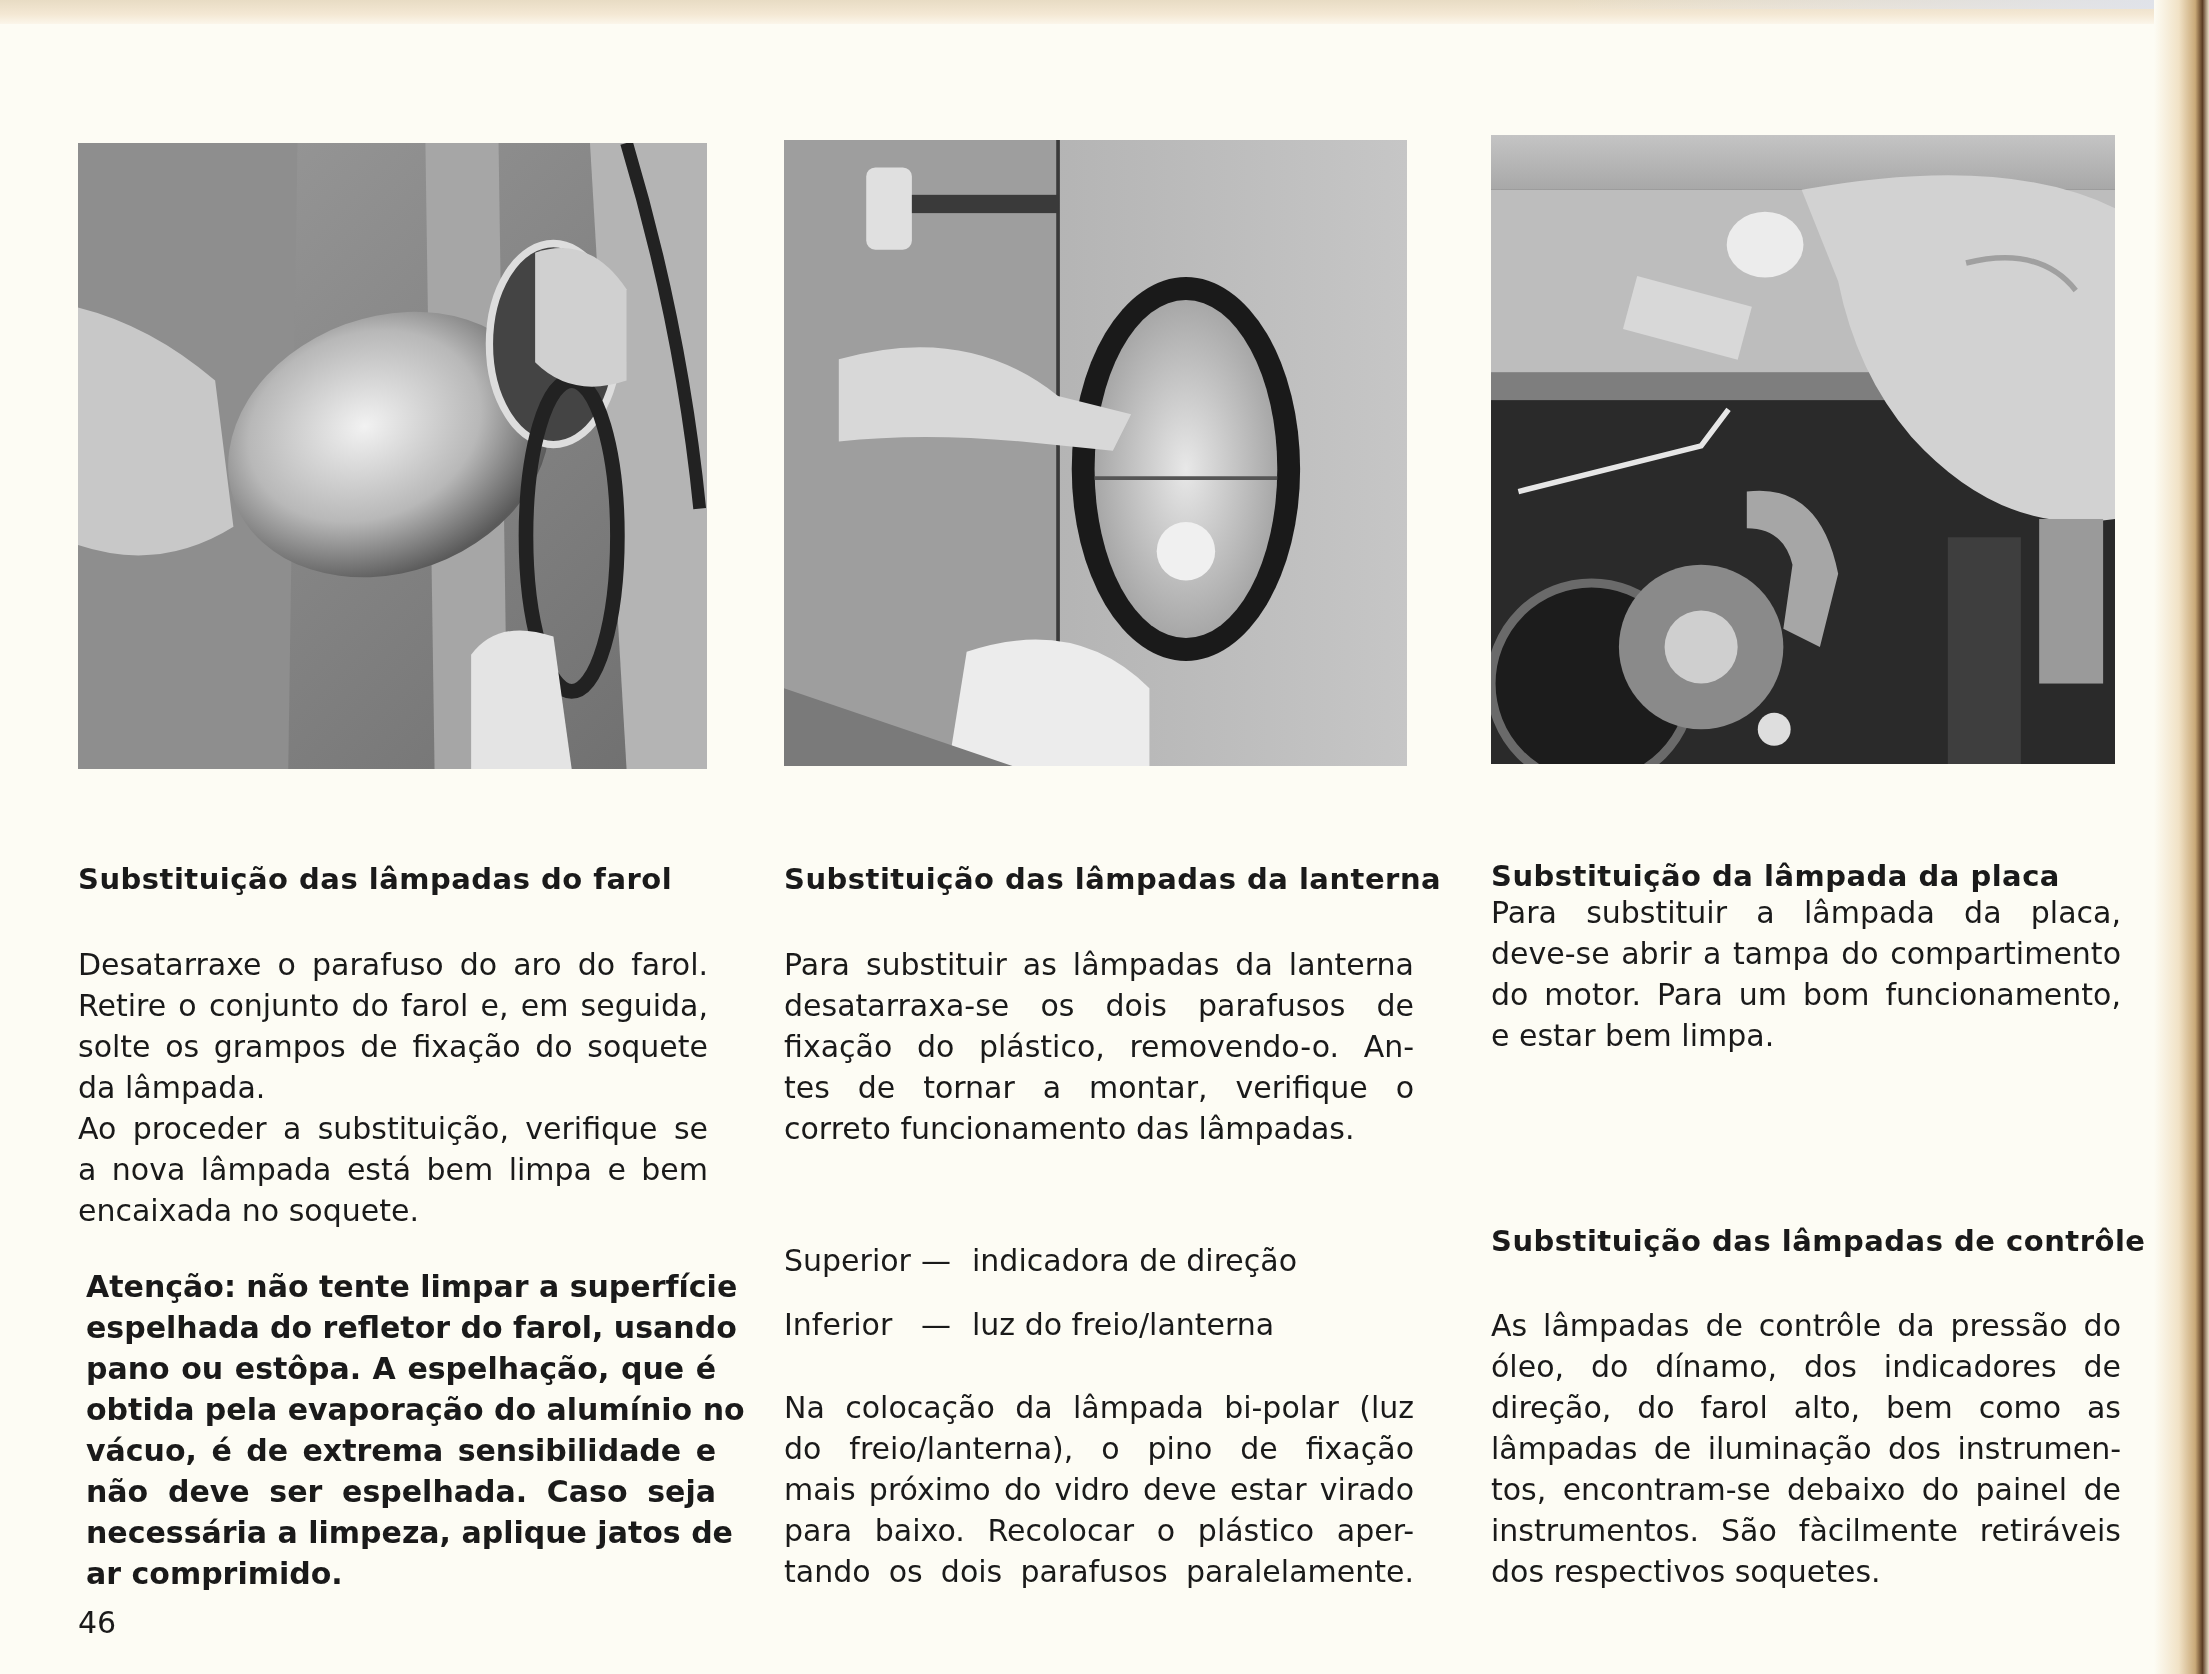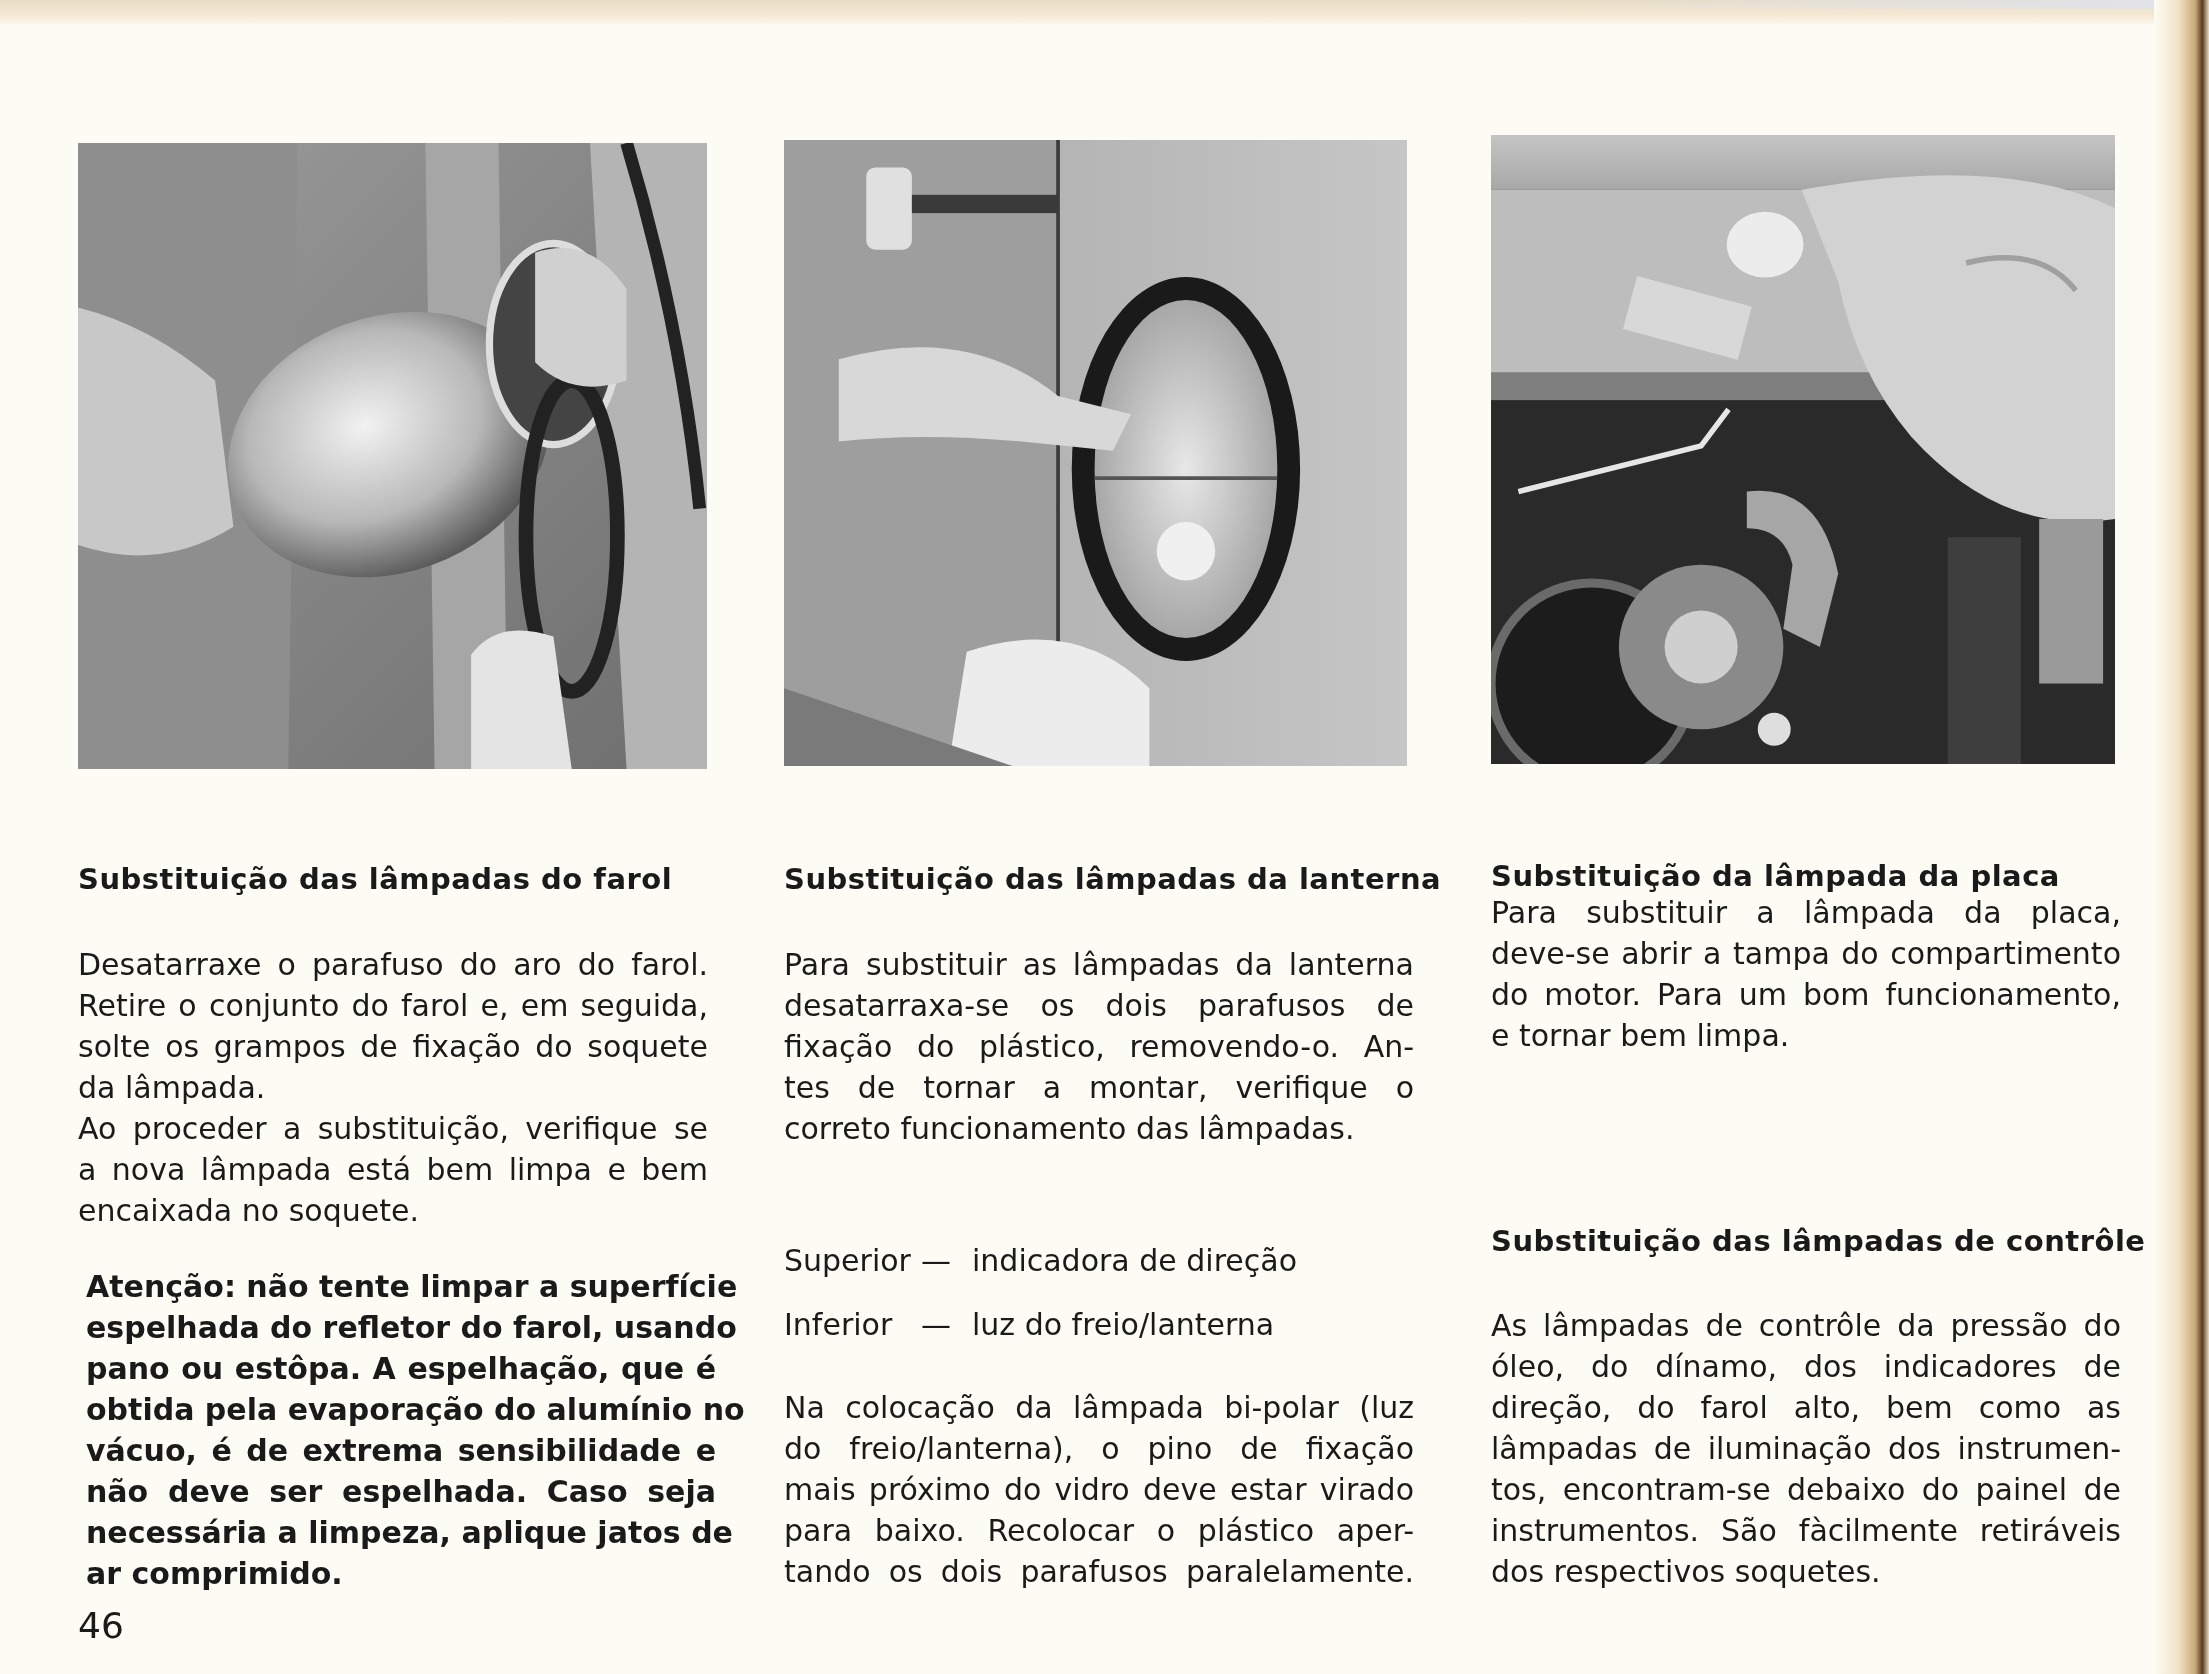--- a/index.html
+++ b/index.html
@@ -41,21 +41,21 @@
     position: absolute; left: 0; width: 100%;
     font-size: 30px; line-height: 41px;
     text-align: justify;
   }
   .para.bold { font-weight: bold; margin-left: 8px; }
   .para .ln { display: block; text-align: justify; text-align-last: justify; white-space: nowrap; }
   .para .ln.last { text-align-last: left; }
   .list-row { position: absolute; left: 0; font-size: 30px; white-space: nowrap; }
   .list-row .term { display: inline-block; width: 137px; }
   .list-row .dash { display: inline-block; width: 51px; }
-  .page-number { position: absolute; left: 78px; top: 1605px; font-size: 36px; }
+  .page-number { position: absolute; left: 78px; top: 1605px; font-size: 30px; }
 </style>
 </head>
 <body>
 
 <div class="top-edge"></div>
 <div class="spine"></div>
 
 <div class="photo" style="left:78px; top:143px; width:629px; height:626px;">
   <svg viewBox="0 0 688 685" preserveAspectRatio="none">
     <defs>
@@ -184,21 +184,21 @@
     <span class="ln">tando os dois parafusos paralelamente.</span>
   </div>
 </div>
 
 <div class="col col-3" style="top:0;">
   <div class="heading" style="top:859px;">Substituição da lâmpada da placa</div>
   <div class="para" style="top:892px;">
     <span class="ln">Para substituir a lâmpada da placa,</span>
     <span class="ln">deve-se abrir a tampa do compartimento</span>
     <span class="ln">do motor. Para um bom funcionamento,</span>
-    <span class="ln last">e tornar bem limpa.</span>
+    <span class="ln last">e estar bem limpa.</span>
   </div>
   <div class="heading" style="top:1224px;">Substituição das lâmpadas de contrôle</div>
   <div class="para" style="top:1305px;">
     <span class="ln">As lâmpadas de contrôle da pressão do</span>
     <span class="ln">óleo, do dínamo, dos indicadores de</span>
     <span class="ln">direção, do farol alto, bem como as</span>
     <span class="ln">lâmpadas de iluminação dos instrumen-</span>
     <span class="ln">tos, encontram-se debaixo do painel de</span>
     <span class="ln">instrumentos. São fàcilmente retiráveis</span>
     <span class="ln last">dos respectivos soquetes.</span>

